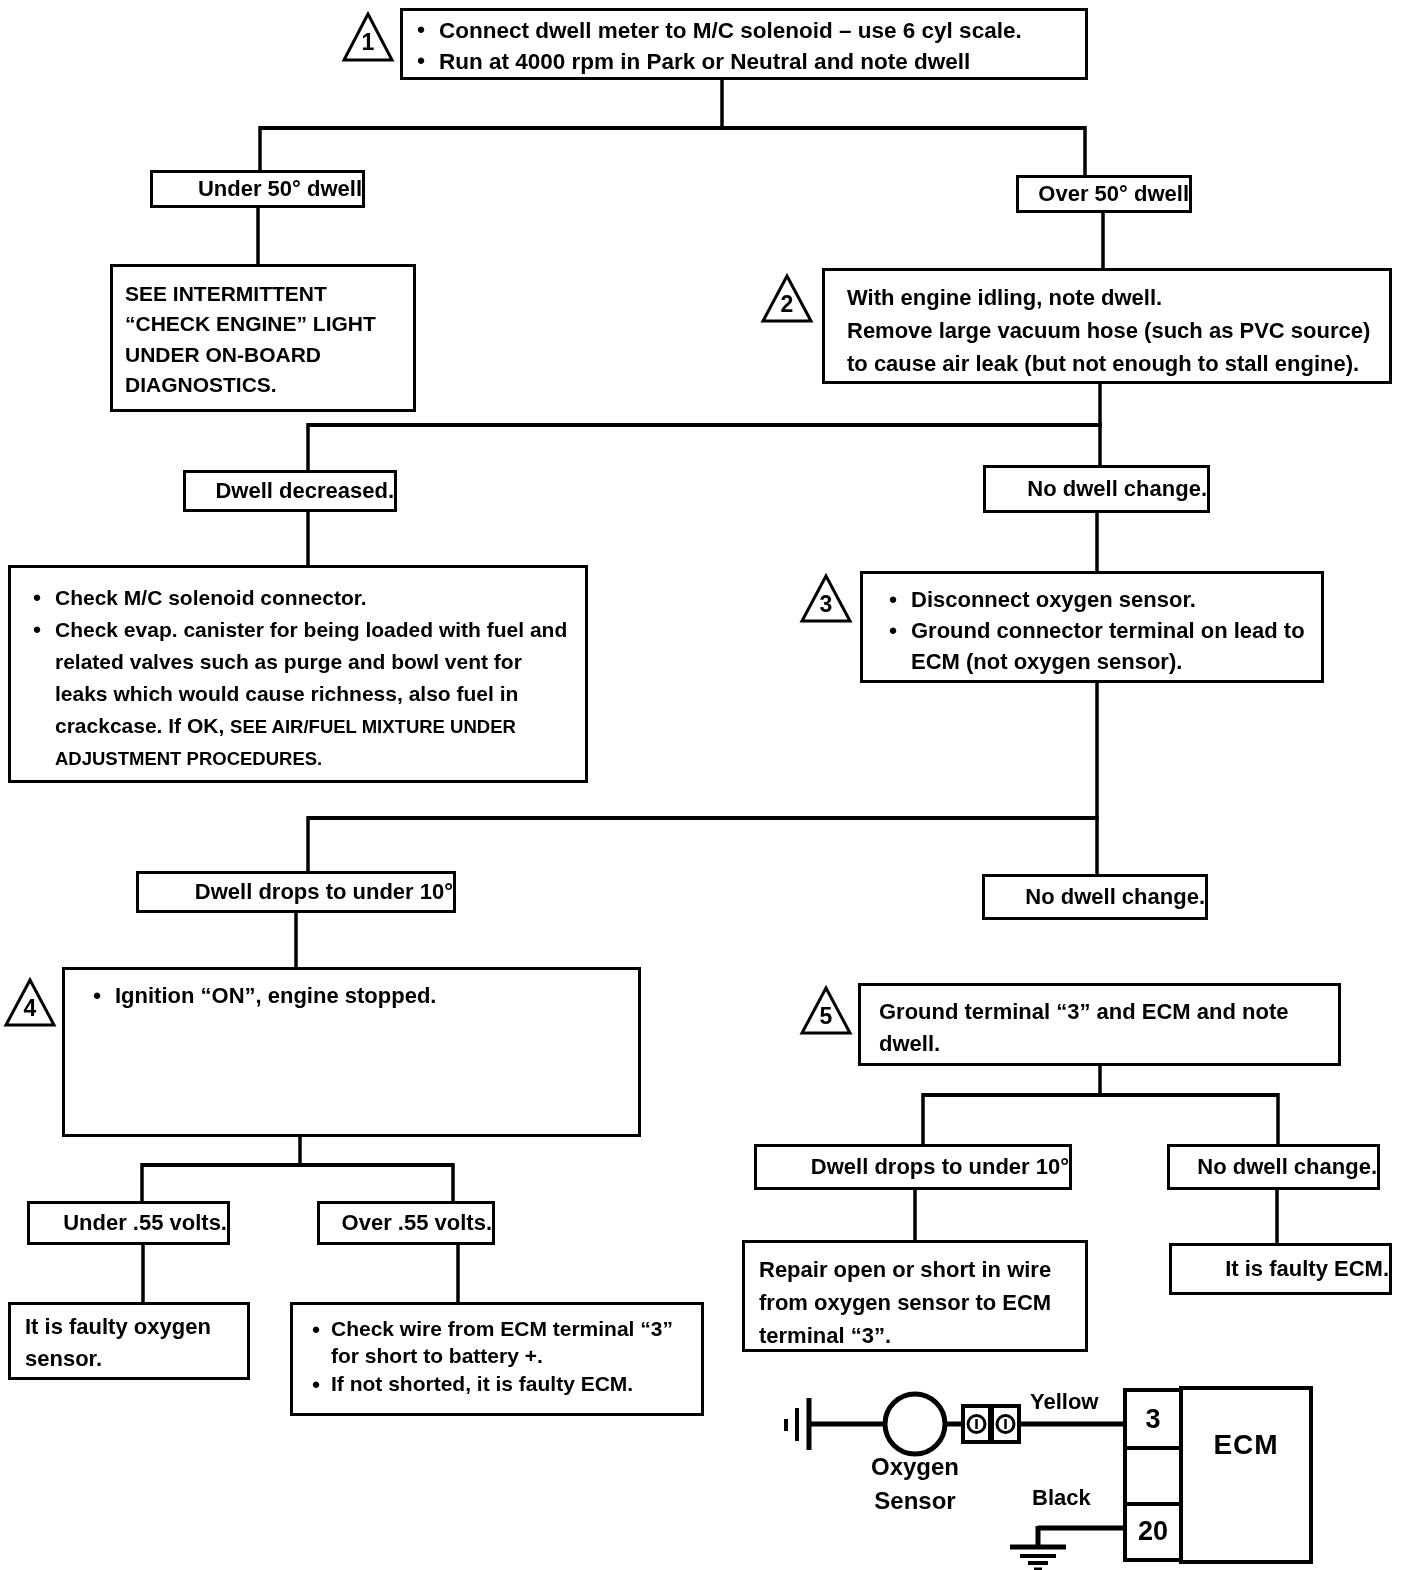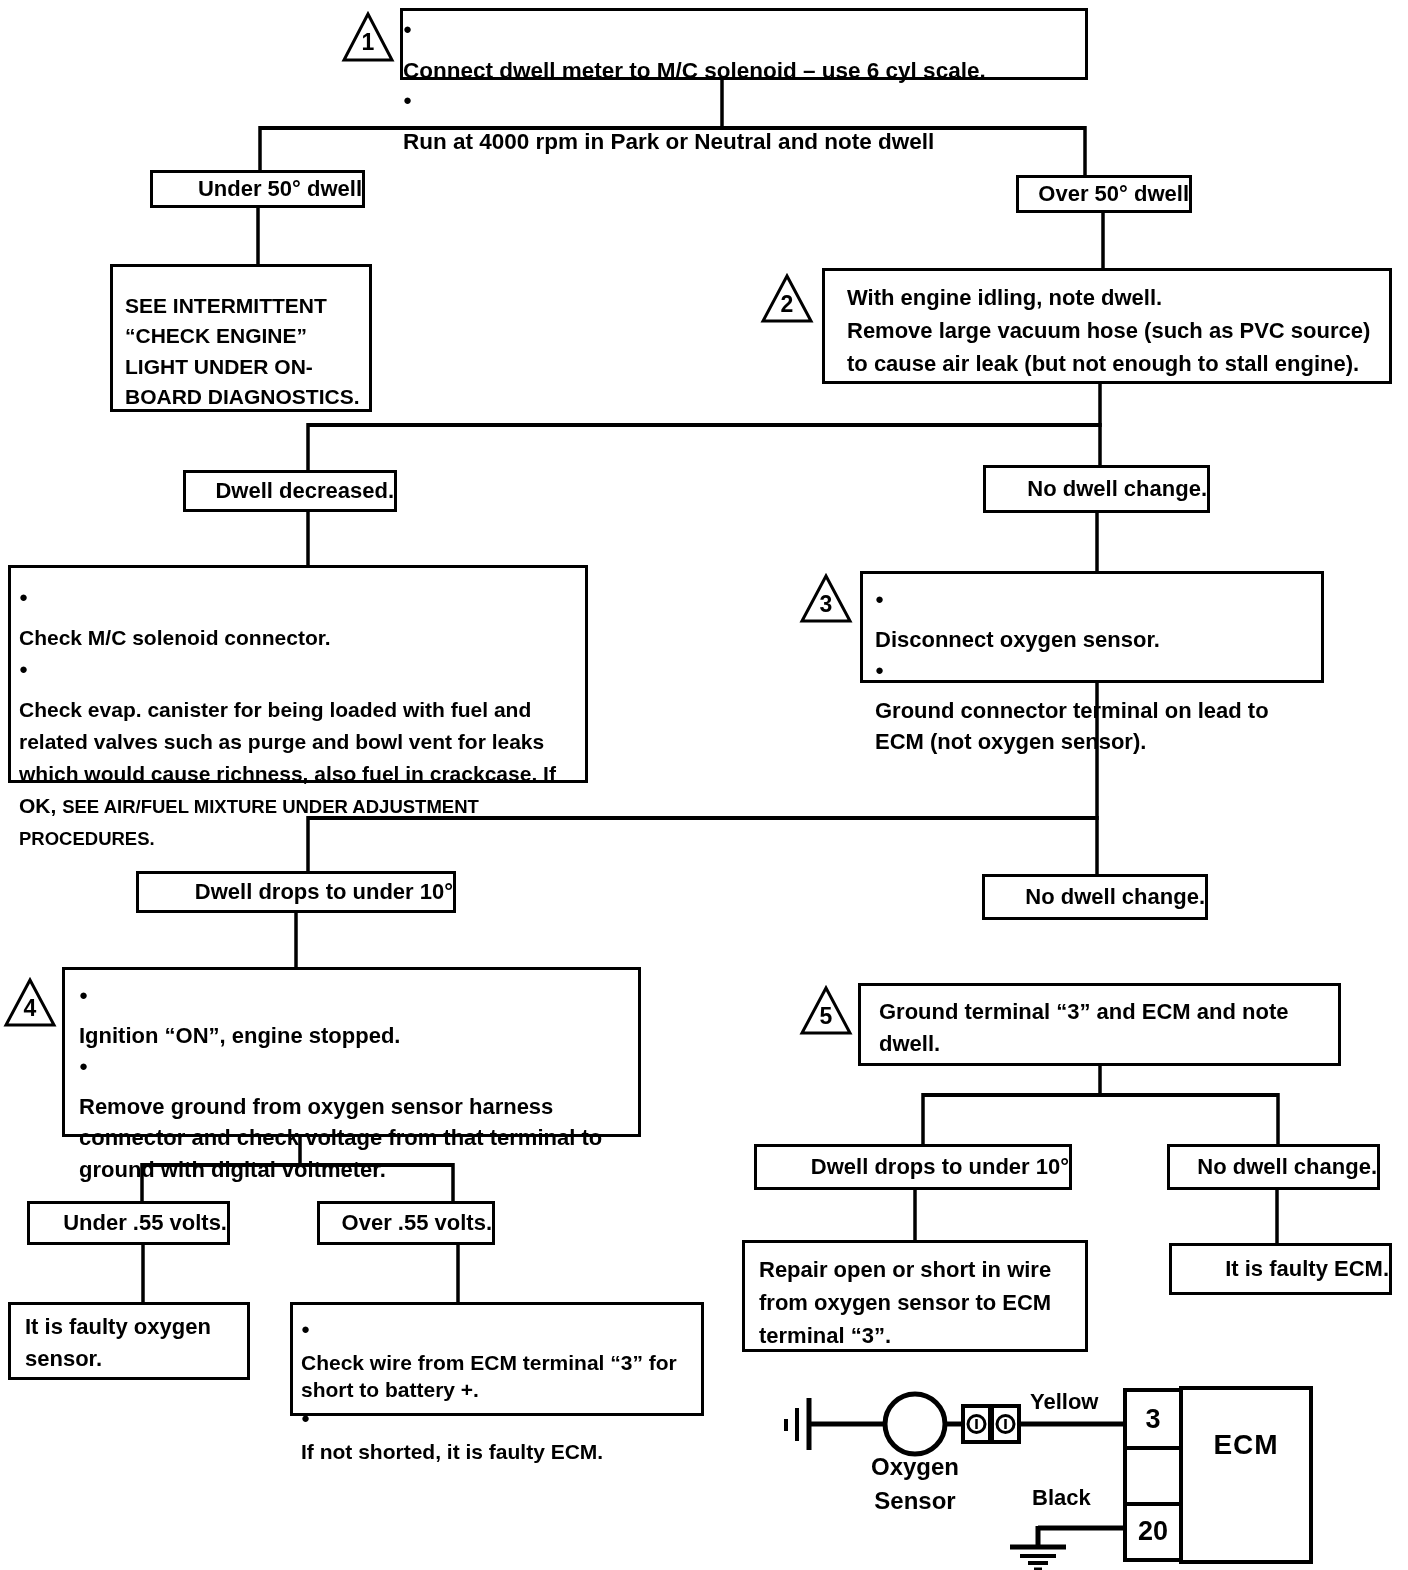--- a/index.html
+++ b/index.html
@@ -7,21 +7,21 @@
     position:relative;width:1408px;height:1570px;background:#fff;
     font-family:"Liberation Sans", sans-serif;color:#000;font-weight:700;
     overflow:hidden;
   }
   #wires{position:absolute;left:0;top:0;}
   .box{
     position:absolute;box-sizing:border-box;border:3px solid #000;background:#fff;
     font-size:22px;line-height:1.4;
   }
   .center{display:flex;align-items:center;justify-content:flex-end;text-align:center;}
-  .brow{display:flex;align-items:flex-start;flex-direction:column;}
+  .brow{display:flex;align-items:flex-start;}
   .dot{flex:0 0 36px;text-align:center;font-size:15px;padding-top:4px;}
   .dot::before{content:"●";}
   .bt{flex:1 1 auto;}
   .caps{font-size:18.5px;}
   .trinum{position:absolute;width:26px;text-align:center;font-size:23px;line-height:1.1;}
   .wlabel{position:absolute;font-size:22px;line-height:1.1;}
   .wcenter{text-align:center;}
 </style>
 </head>
 <body>
@@ -116,21 +116,21 @@
     <div class="brow">
       <span class="dot"></span>
       <span class="bt">Run at 4000 rpm in Park or Neutral and note dwell</span>
     </div>
   </div>
 
   <div class="box center" style="left:150px;top:170px;width:215px;height:38px">
     <span>Under 50° dwell</span>
   </div>
 
-  <div class="box" style="left:110px;top:264px;width:262px;height:148px;padding:24px 6px 6px 12px;font-size:21px;line-height:1.45">
+  <div class="box" style="left:110px;top:264px;width:306px;height:148px;padding:12px 6px 6px 12px;font-size:21px;line-height:1.45">
     <span>SEE INTERMITTENT “CHECK ENGINE” LIGHT UNDER ON-BOARD DIAGNOSTICS.</span>
   </div>
 
   <div class="box center" style="left:1016px;top:175px;width:176px;height:38px">
     <span>Over 50° dwell</span>
   </div>
 
   <div class="box" style="left:822px;top:268px;width:570px;height:116px;padding:10px 4px 4px 22px;font-size:22px;line-height:1.5">
     <div>With engine idling, note dwell.</div>
     <div>Remove large vacuum hose (such as PVC source)</div>
@@ -172,24 +172,20 @@
   </div>
 
   <div class="box center" style="left:982px;top:874px;width:226px;height:46px">
     <span>No dwell change.</span>
   </div>
 
   <div class="box" style="left:62px;top:967px;width:579px;height:170px;padding:10px 6px 4px 14px;font-size:22px;line-height:1.42">
     <div class="brow">
       <span class="dot"></span>
       <span class="bt">Ignition “ON”, engine stopped.</span>
-    </div>
-    <div class="brow">
-      <span class="dot"></span>
-      <span class="bt">Remove ground from oxygen sensor harness connector and check voltage from that terminal to ground with digital voltmeter.</span>
     </div>
   </div>
 
   <div class="box" style="left:858px;top:983px;width:483px;height:83px;padding:10px 10px 4px 18px;font-size:22px;line-height:1.45">
     <span>Ground terminal “3” and ECM and note dwell.</span>
   </div>
 
   <div class="box center" style="left:27px;top:1201px;width:203px;height:44px">
     <span>Under .55 volts.</span>
   </div>

